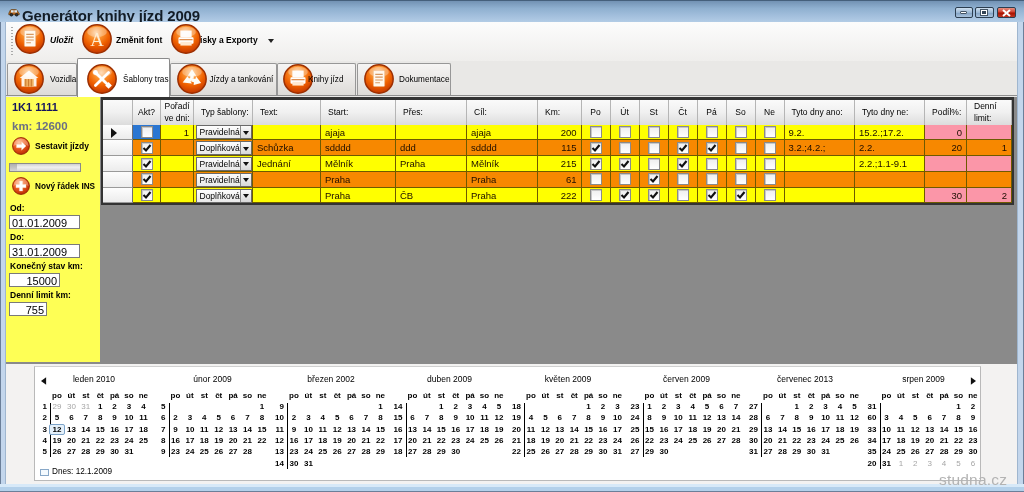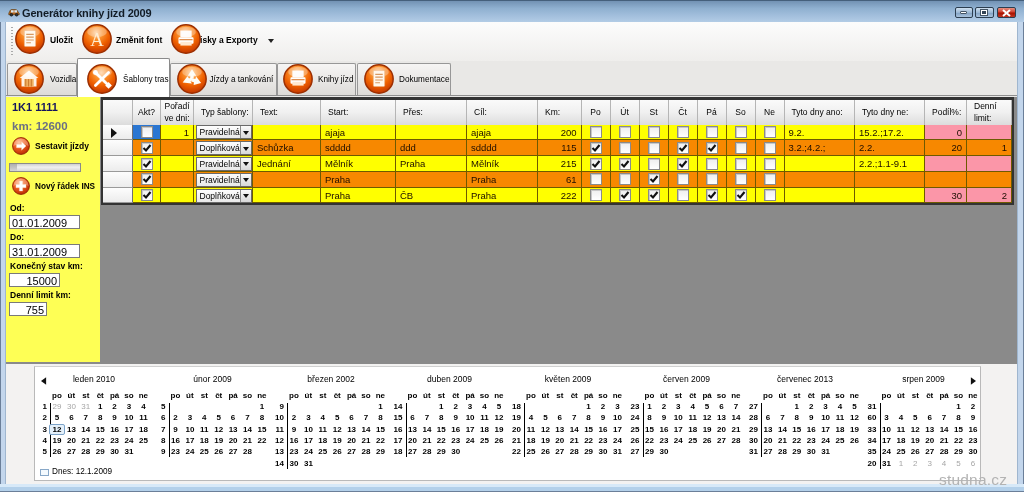--- a/index.html
+++ b/index.html
@@ -46,21 +46,21 @@
 </style></head><body>
 
 <div id="titlebar" class="abs"></div>
 <svg class="abs" style="left:8px;top:8px" width="12" height="9" viewBox="0 0 16 12">
 <path d="M1 7 L3 3 Q3.5 2 5 2 L10 2 Q11.5 2 12.5 3.5 L14 6 L15 7 L15 9 L1 9 Z" fill="#b5651d" stroke="#5a3a10" stroke-width="0.8"></path>
 <circle cx="4.5" cy="9" r="1.8" fill="#333" stroke="#111"></circle>
     <circle cx="11.5" cy="9" r="1.8" fill="#333" stroke="#111"></circle>
 <rect x="4" y="3" width="3.5" height="3" fill="#d8e8f2"></rect>
     <rect x="8.5" y="3" width="3.5" height="3" fill="#d8e8f2"></rect>
   </svg>
-<div class="abs" style="left:22px;top:7px;font-size:11px;font-weight:bold;color:#121c26;letter-spacing:-0.15px;">Generátor knihy jízd 2009</div>
+<div class="abs" style="left:22px;top:7px;font-size:15px;font-weight:bold;color:#121c26;letter-spacing:-0.15px;">Generátor knihy jízd 2009</div>
 <div class="abs winbtn blue" style="left:955px;width:18px;"></div>
 <div class="abs winbtn blue" style="left:975px;width:19px;"></div>
 <div class="abs winbtn red" style="left:997px;width:19px;"></div>
 <div class="abs" style="left:960px;top:11px;width:7px;height:3px;background:#fff;border:1px solid #456;border-radius:1px;"></div>
 <div class="abs" style="left:980px;top:9px;width:8px;height:7px;background:#fff;border:1px solid #456;"></div>
 <div class="abs" style="left:982px;top:11px;width:4px;height:3px;background:#345;"></div>
 <svg class="abs" style="left:1002px;top:9px" width="9" height="8" viewBox="0 0 9 8">
     <path d="M1 1 L8 7 M8 1 L1 7" stroke="#fff" stroke-width="2"></path>
   </svg>
 <div id="lborder" class="abs"></div>
@@ -75,21 +75,21 @@
         <stop offset="0.32" stop-color="#fa8e2a"></stop>
         <stop offset="0.62" stop-color="#ee5f00"></stop>
         <stop offset="1" stop-color="#bf3300"></stop>
       </radialGradient>
     </defs>
     <circle cx="16" cy="16" r="15.1" fill="url(#og15)" stroke="#9c2f00" stroke-width="1.6"></circle>
     <ellipse cx="16" cy="8.5" rx="10.5" ry="5.5" fill="#ffffff" opacity="0.3"></ellipse>
     <rect x="10" y="7" width="12" height="17" rx="1" fill="#fff8ee" stroke="#e8b080" stroke-width="0.5"></rect>
     <path d="M12 11h8M12 14h8M12 17h8M12 20h5" stroke="#d89860" stroke-width="1.2"></path>
   </svg>
-<div class="abs tbtext" style="left:50px;">Uložit</div>
+<div class="abs tbtext" style="left:50px;font-style:italic;">Uložit</div>
 <svg class="abs" style="left:82px;top:24px;z-index:6" width="30" height="30" viewBox="0 0 32 32">
     <defs>
       <radialGradient id="og82" cx="0.47" cy="0.28" r="0.75">
         <stop offset="0" stop-color="#ffcf9c"></stop>
         <stop offset="0.32" stop-color="#fa8e2a"></stop>
         <stop offset="0.62" stop-color="#ee5f00"></stop>
         <stop offset="1" stop-color="#bf3300"></stop>
       </radialGradient>
     </defs>
     <circle cx="16" cy="16" r="15.1" fill="url(#og82)" stroke="#9c2f00" stroke-width="1.6"></circle>
@@ -185,21 +185,21 @@
         <stop offset="1" stop-color="#bf3300"></stop>
       </radialGradient>
     </defs>
     <circle cx="16" cy="16" r="15.1" fill="url(#og283)" stroke="#9c2f00" stroke-width="1.6"></circle>
     <ellipse cx="16" cy="8.5" rx="10.5" ry="5.5" fill="#ffffff" opacity="0.3"></ellipse>
     <rect x="10" y="7" width="12" height="7" fill="#fff" opacity="0.95"></rect>
     <rect x="8" y="14" width="16" height="7" rx="1" fill="#fff"></rect>
     <rect x="10" y="19" width="12" height="4" fill="#ffe8d0"></rect>
     <rect x="9" y="16" width="14" height="1.4" fill="#e09050"></rect>
   </svg>
-<div class="abs tabtxt" style="left:318.0px;top:75px;z-index:6;">Knihy jízd</div>
+<div class="abs tabtxt" style="left:308px;top:75px;z-index:6;">Knihy jízd</div>
 <svg class="abs" style="left:364px;top:64px;z-index:6" width="30" height="30" viewBox="0 0 32 32">
     <defs>
       <radialGradient id="og364" cx="0.47" cy="0.28" r="0.75">
         <stop offset="0" stop-color="#ffcf9c"></stop>
         <stop offset="0.32" stop-color="#fa8e2a"></stop>
         <stop offset="0.62" stop-color="#ee5f00"></stop>
         <stop offset="1" stop-color="#bf3300"></stop>
       </radialGradient>
     </defs>
     <circle cx="16" cy="16" r="15.1" fill="url(#og364)" stroke="#9c2f00" stroke-width="1.6"></circle>

